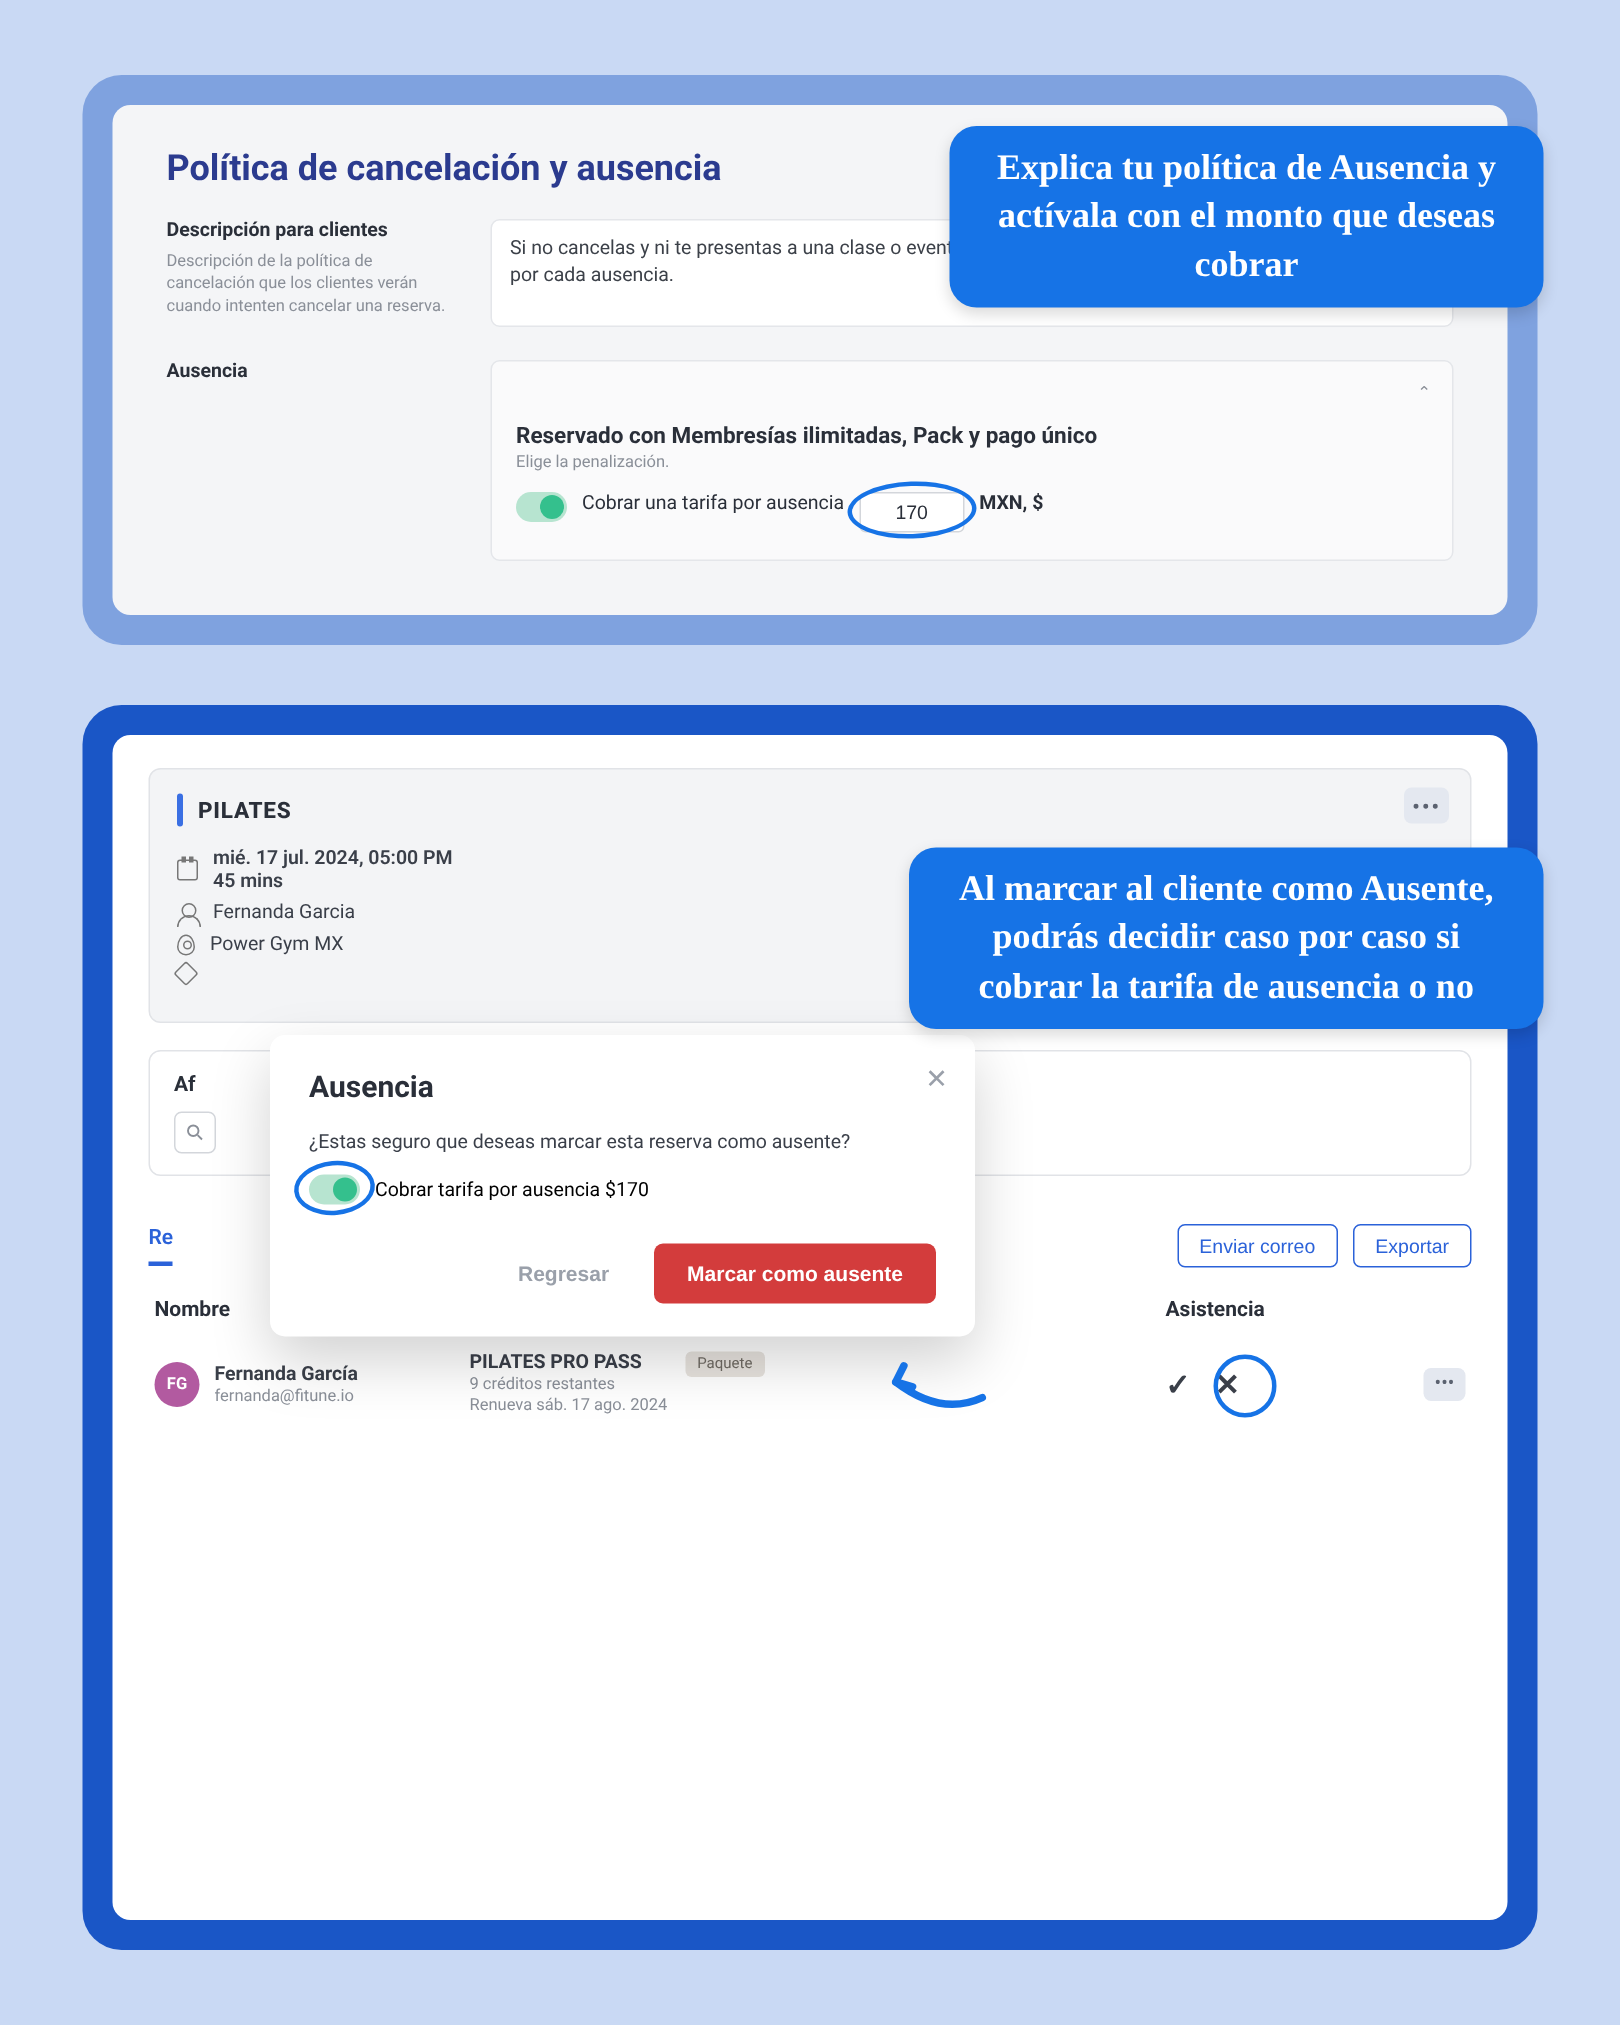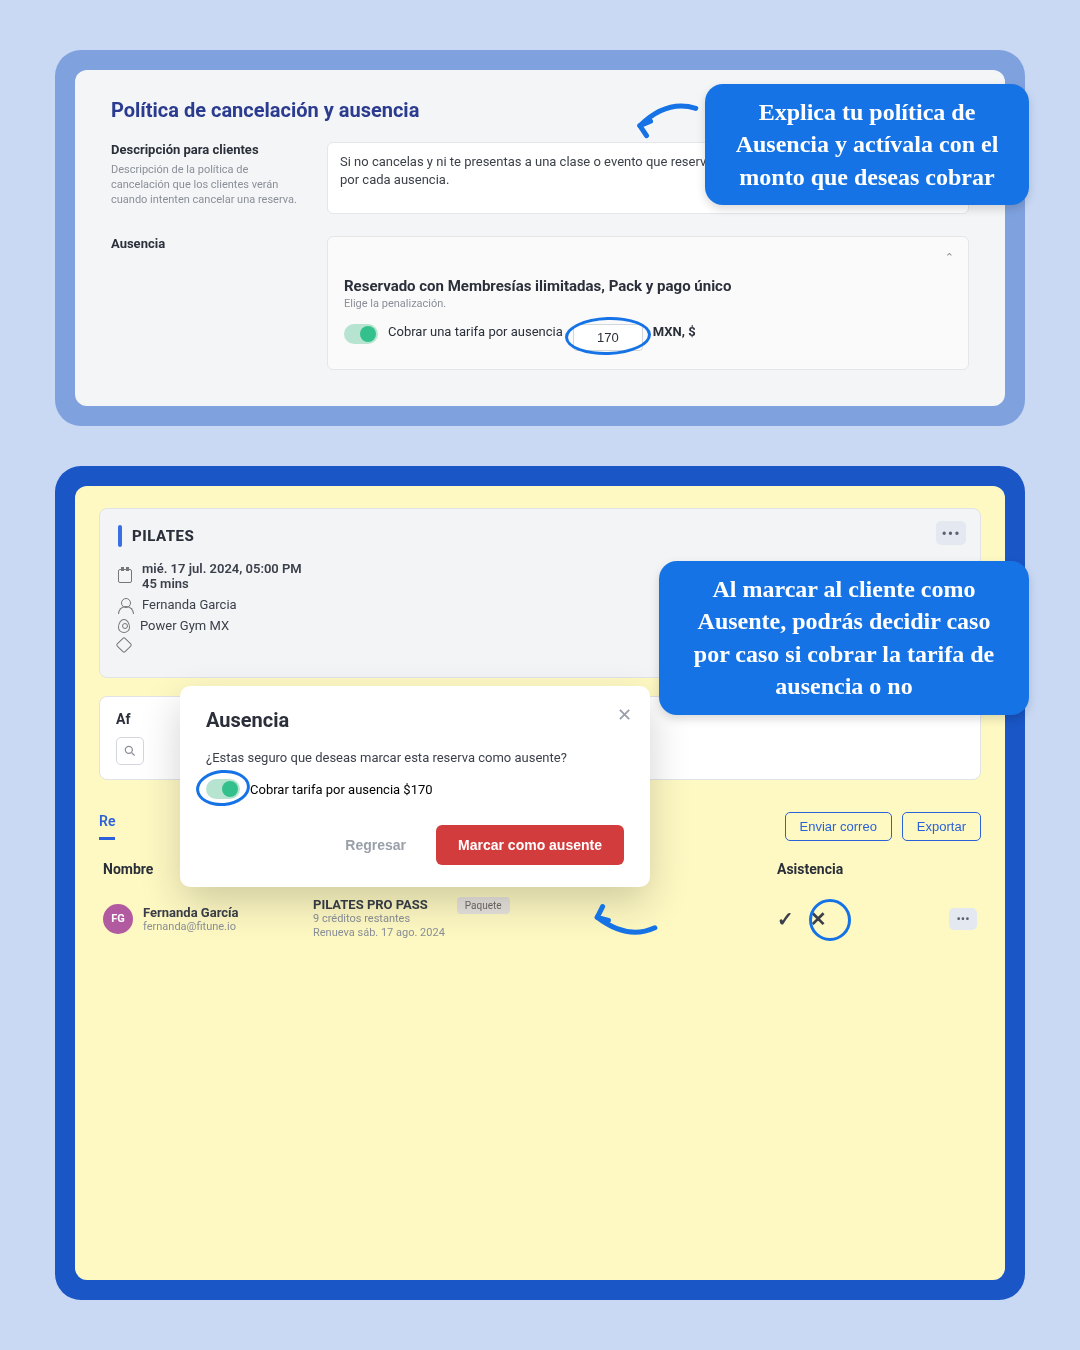--- a/index.html
+++ b/index.html
@@ -21,21 +21,21 @@
     padding: 20px;
     position: relative;
   }
   .panel1-inner {
     background: #f4f5f7;
     border-radius: 12px;
     padding: 28px 36px 36px;
   }
   .big-title {
     color: #2b3b8f;
-    font-size: 20px;
+    font-size: 24px;
     font-weight: 700;
     margin-bottom: 20px;
   }
   .row { display: flex; gap: 26px; margin-bottom: 22px; }
   .leftcol { width: 190px; flex-shrink: 0; }
   .leftcol h4 { font-size: 13px; font-weight: 700; color: #2a2f39; margin-bottom: 6px; }
   .leftcol p  { font-size: 11px; color: #8a8f98; line-height: 1.35; }
   .textbox {
     flex: 1;
     background: #fff;
@@ -86,43 +86,43 @@
     background: #1673e6;
     color: #fff;
     font-family: "Comic Sans MS", "Marker Felt", cursive;
     font-weight: 700;
     text-align: center;
     border-radius: 18px;
     padding: 12px 18px;
     line-height: 1.35;
     box-shadow: 0 4px 10px rgba(0,0,0,.15);
   }
-  .callout1 { top: 34px; right: -4px; font-size: 24px; width: 324px; }
-  .callout2 { top: 95px; right: -4px; font-size: 24px; width: 370px; }
+  .callout1 { top: 34px; right: -4px; font-size: 24px; width: 396px; }
+  .callout2 { top: 95px; right: -4px; font-size: 24px; width: 423px; }
   .arrow1 {
     position: absolute; top: 44px; right: 326px;
     width: 70px; height: 50px; pointer-events:none;
     transform: rotate(8deg);
   }
   .arrow2 {
     position: absolute; top: 430px; right: 368px;
     width: 70px; height: 50px; pointer-events:none;
     transform: scaleX(-1) rotate(-165deg);
   }
 
   
   .panel2-outer {
     background: #1a56c6;
     border-radius: 26px;
     padding: 20px;
     position: relative;
     flex: 1;
   }
   .panel2-inner {
-    background: #fef9c3;
+    background: #ffffff;
     border-radius: 12px;
     padding: 22px 24px;
     height: 100%;
     position: relative;
     overflow: hidden;
   }
   .class-card {
     background: #f3f4f6; border: 1px solid #e1e3e7; border-radius: 8px;
     padding: 16px 18px 20px; position: relative; margin-bottom: 18px;
   }

